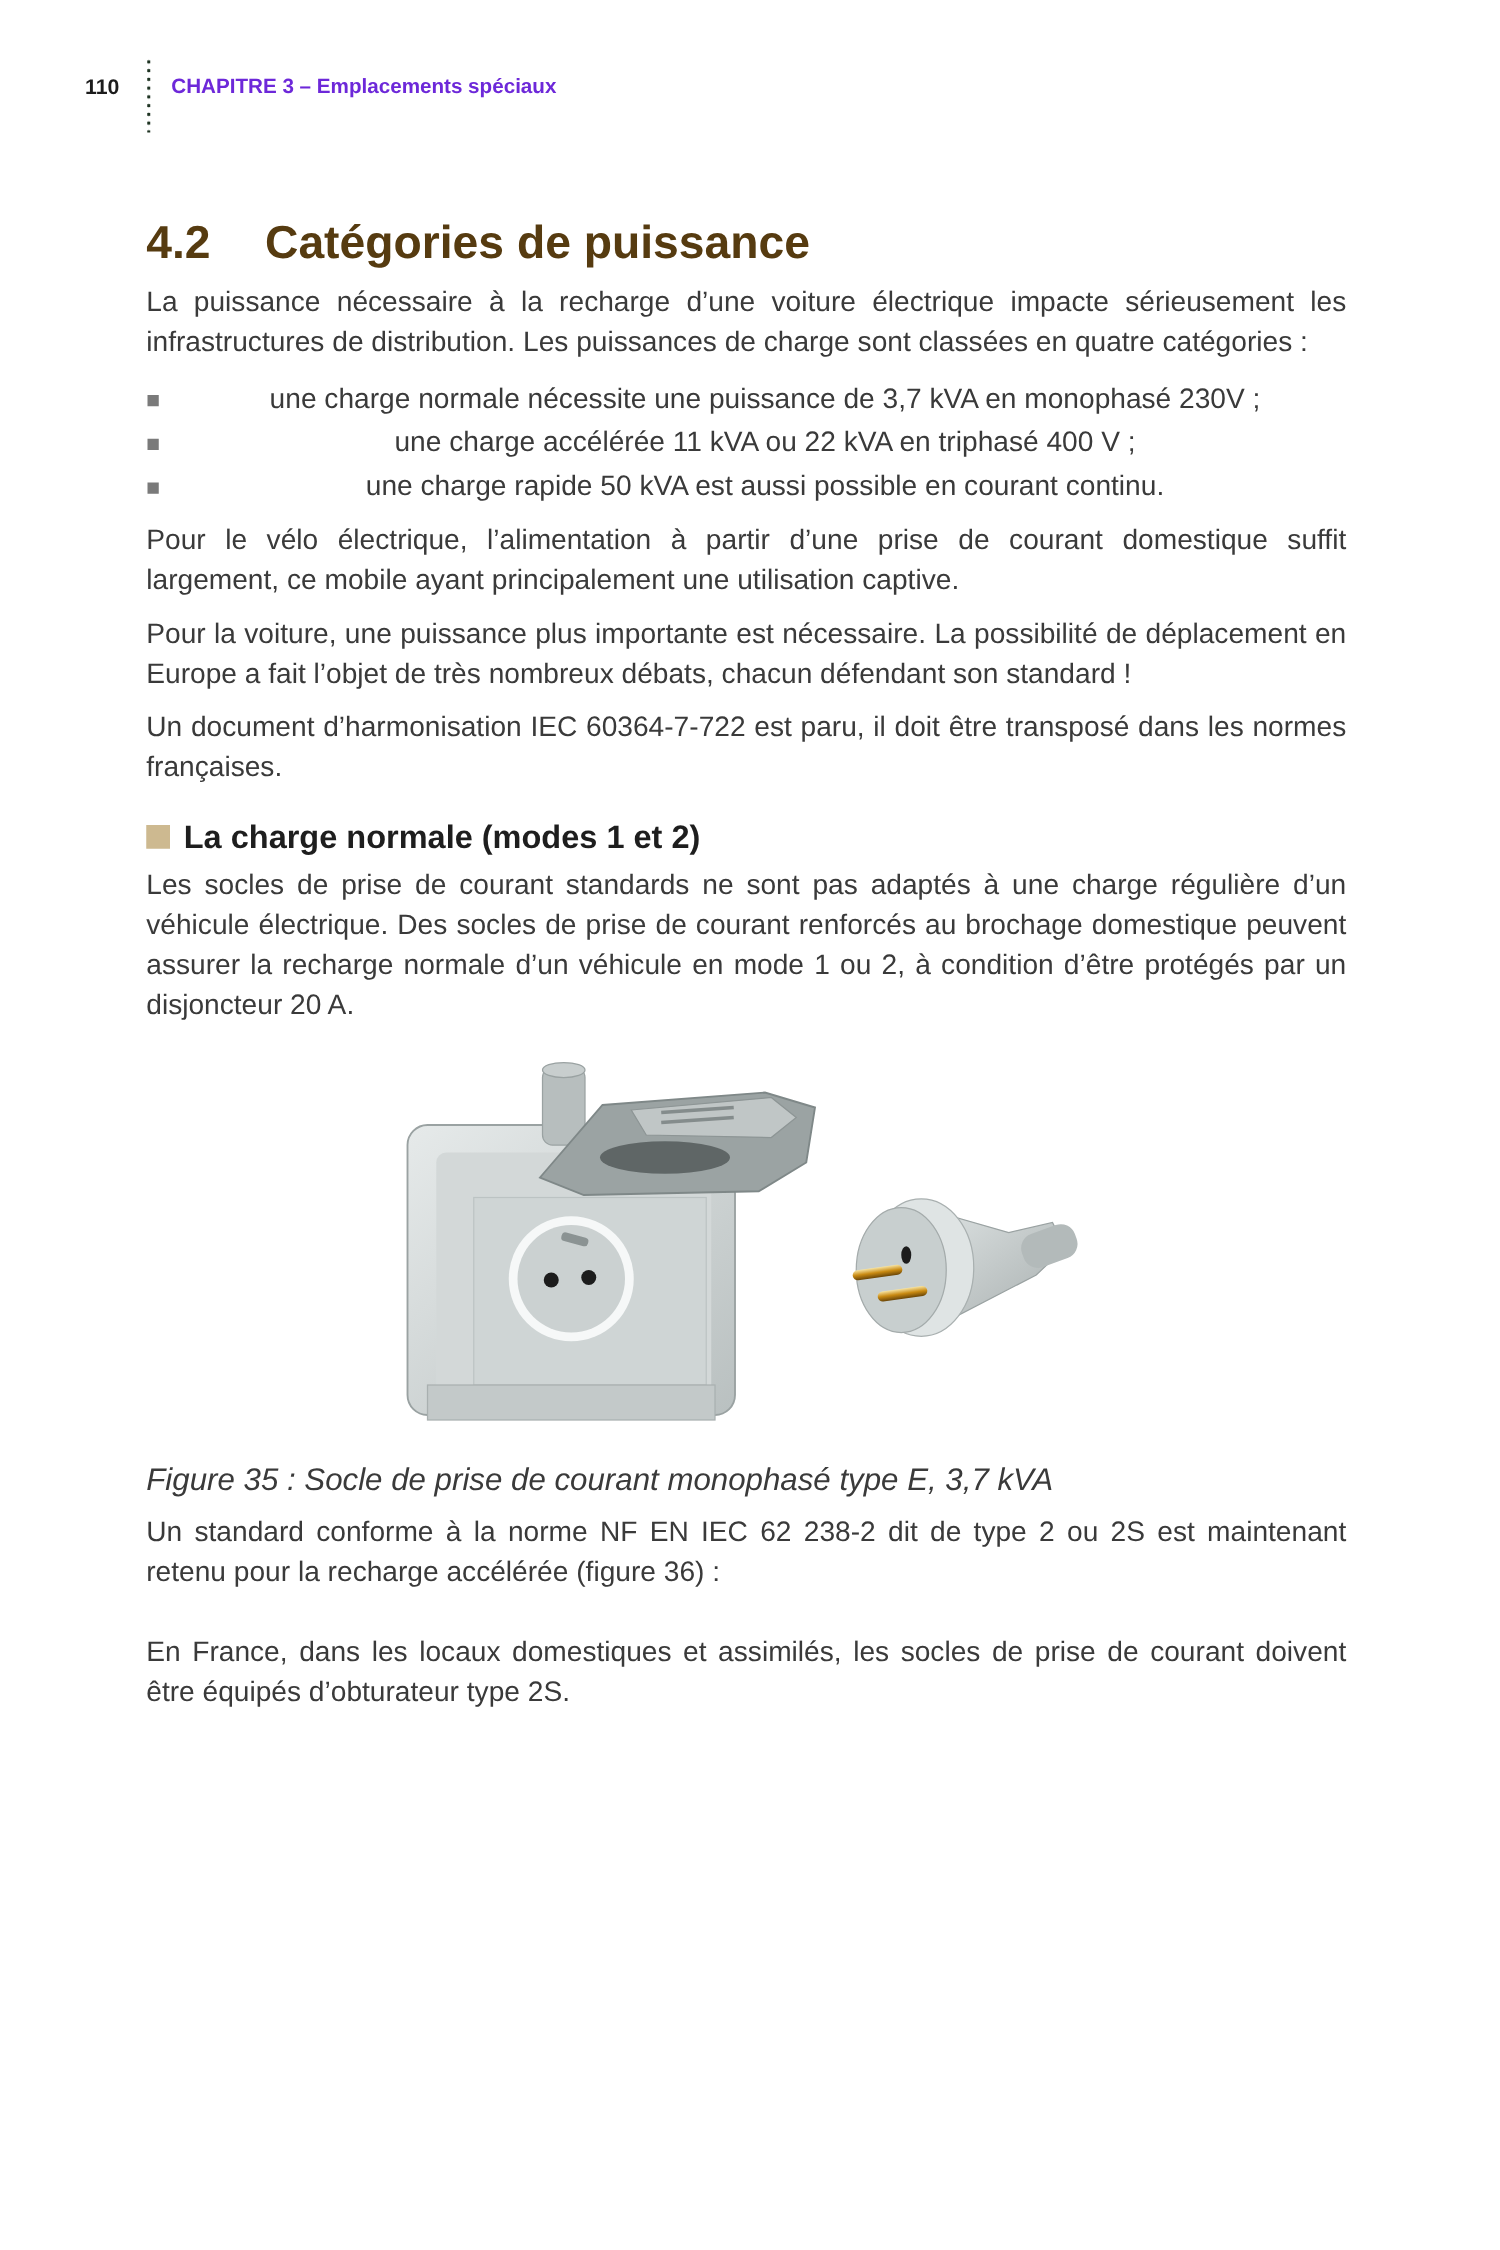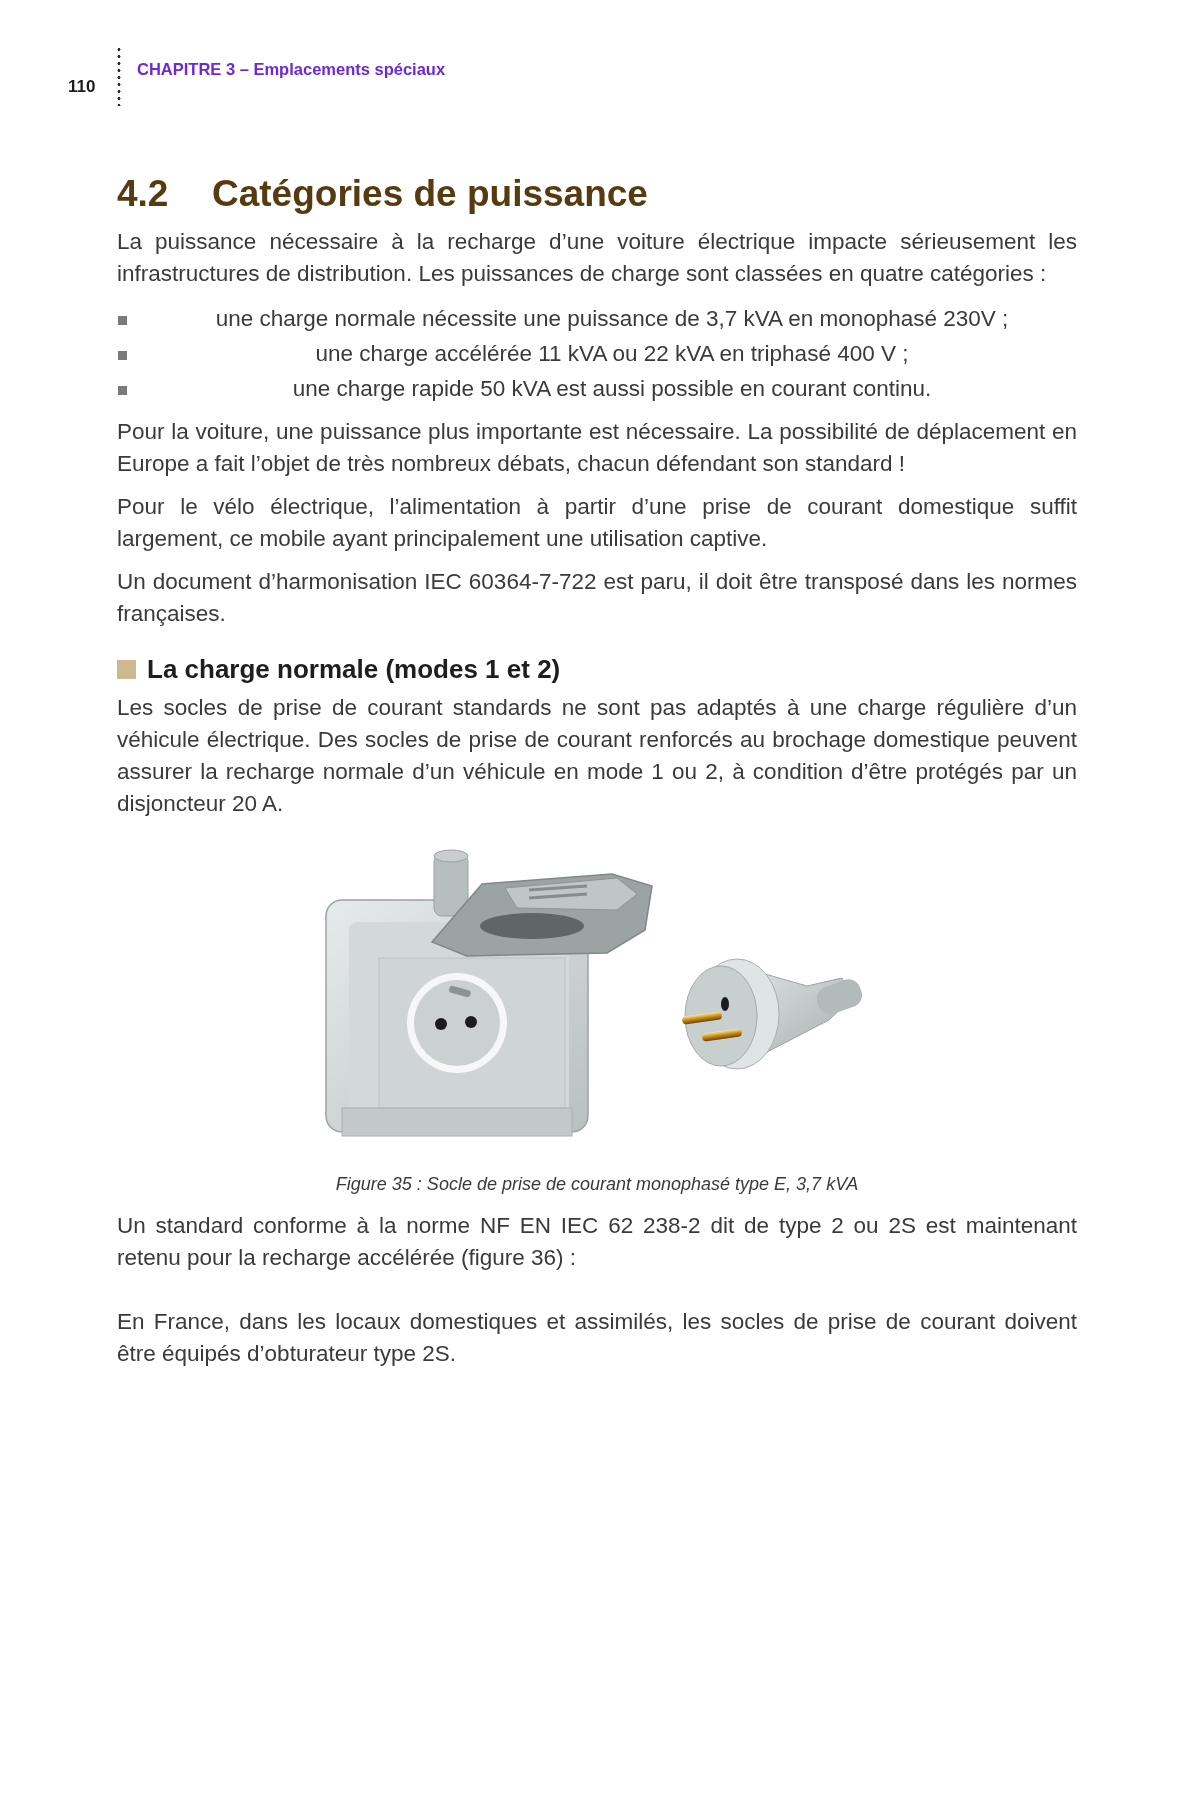--- a/index.html
+++ b/index.html
@@ -1,57 +1,57 @@
 <!DOCTYPE html>
 <html><head>
 <meta charset="utf-8">
 <style>
   html, body { margin: 0; padding: 0; background: #ffffff; }
   body { width: 1200px; height: 1800px; position: relative; overflow: hidden;
          font-family: "Liberation Sans", "DejaVu Sans", sans-serif; color: #3a3a3a; }
   .runhead { position: absolute; left: 0; top: 40px; width: 1200px; height: 70px; }
-  .pagenum { position: absolute; left: 68px; top: 37px; font-size: 17px; font-weight: bold; color: #1c1c1c; }
+  .pagenum { position: absolute; left: 68px; top: 20px; font-size: 17px; font-weight: bold; color: #1c1c1c; }
   .dots { position: absolute; left: 117px; top: 6px; width: 4px; height: 60px;
           background-image: radial-gradient(circle, #1e3322 1.4px, transparent 1.6px);
           background-size: 4px 7px; background-repeat: repeat-y; }
   .chapter { position: absolute; left: 137px; top: 20px; font-size: 16.5px; font-weight: bold; color: #6d28d9; }
 
   .content { position: absolute; left: 117px; top: 170px; width: 960px; }
   h1.section { margin: 0 0 8px 0; font-size: 37px; font-weight: bold; color: #563b10; line-height: 48px; }
   h1.section .num { display: inline-block; width: 95px; }
   p { margin: 0 0 11px 0; font-size: 22.5px; line-height: 32px; text-align: justify; color: #3a3a3a; }
   ul.bullets { list-style: none; padding: 0; margin: 4px 0 10px 0; }
   ul.bullets li { position: relative; padding-left: 30px; font-size: 22.5px; line-height: 35px; color: #3a3a3a; text-align: center; }
   ul.bullets li .sq { position: absolute; left: 1px; top: 15px; width: 9px; height: 9px; background: #7a7a7a; }
   h2.sub { margin: 20px 0 4px 0; font-size: 26px; font-weight: bold; color: #1e1e1e; line-height: 38px; display: flex; align-items: center; }
   h2.sub .marker { display: inline-block; width: 19px; height: 19px; background: #cdb990; margin-right: 11px; }
   .figure { position: relative; width: 960px; height: 320px; margin: 18px 0 10px 0; }
-  .caption { text-align: center; font-style: italic; font-size: 18px; color: #3a3a3a; margin: 0 0 10px 0; }
+  .caption { text-align: left; font-style: italic; font-size: 25px; color: #3a3a3a; margin: 0 0 10px 0; }
 </style>
 </head>
 <body>
 
 <div class="runhead">
   <span class="pagenum">110</span>
   <span class="dots"></span>
   <span class="chapter">CHAPITRE 3 – Emplacements spéciaux</span>
 </div>
 
 <div class="content">
   <h1 class="section">
     <span class="num">4.2</span><span>Catégories de puissance</span>
   </h1>
   <p>La puissance nécessaire à la recharge d’une voiture électrique impacte sérieusement les infrastructures de distribution. Les puissances de charge sont classées en quatre catégories :</p>
   <ul class="bullets">
     <li><span class="sq"></span><span>une charge normale nécessite une puissance de 3,7 kVA en monophasé 230V ;</span></li>
     <li><span class="sq"></span><span>une charge accélérée 11 kVA ou 22 kVA en triphasé 400 V ;</span></li>
     <li><span class="sq"></span><span>une charge rapide 50 kVA est aussi possible en courant continu.</span></li>
   </ul>
+  <p>Pour le vélo électrique, l’alimentation à partir d’une prise de courant domestique suffit largement, ce mobile ayant principalement une utilisation captive.</p>
   <p>Pour la voiture, une puissance plus importante est nécessaire. La possibilité de déplacement en Europe a fait l’objet de très nombreux débats, chacun défendant son standard !</p>
-  <p>Pour le vélo électrique, l’alimentation à partir d’une prise de courant domestique suffit largement, ce mobile ayant principalement une utilisation captive.</p>
   <p>Un document d’harmonisation IEC 60364-7-722 est paru, il doit être transposé dans les normes françaises.</p>
 
   <h2 class="sub">
     <span class="marker"></span>
     <span>La charge normale (modes 1 et 2)</span>
   </h2>
   <p>Les socles de prise de courant standards ne sont pas adaptés à une charge régulière d’un véhicule électrique. Des socles de prise de courant renforcés au brochage domestique peuvent assurer la recharge normale d’un véhicule en mode 1 ou 2, à condition d’être protégés par un disjoncteur 20 A.</p>
 
   <div class="figure">
     <svg width="960" height="320" viewBox="0 0 960 320">

